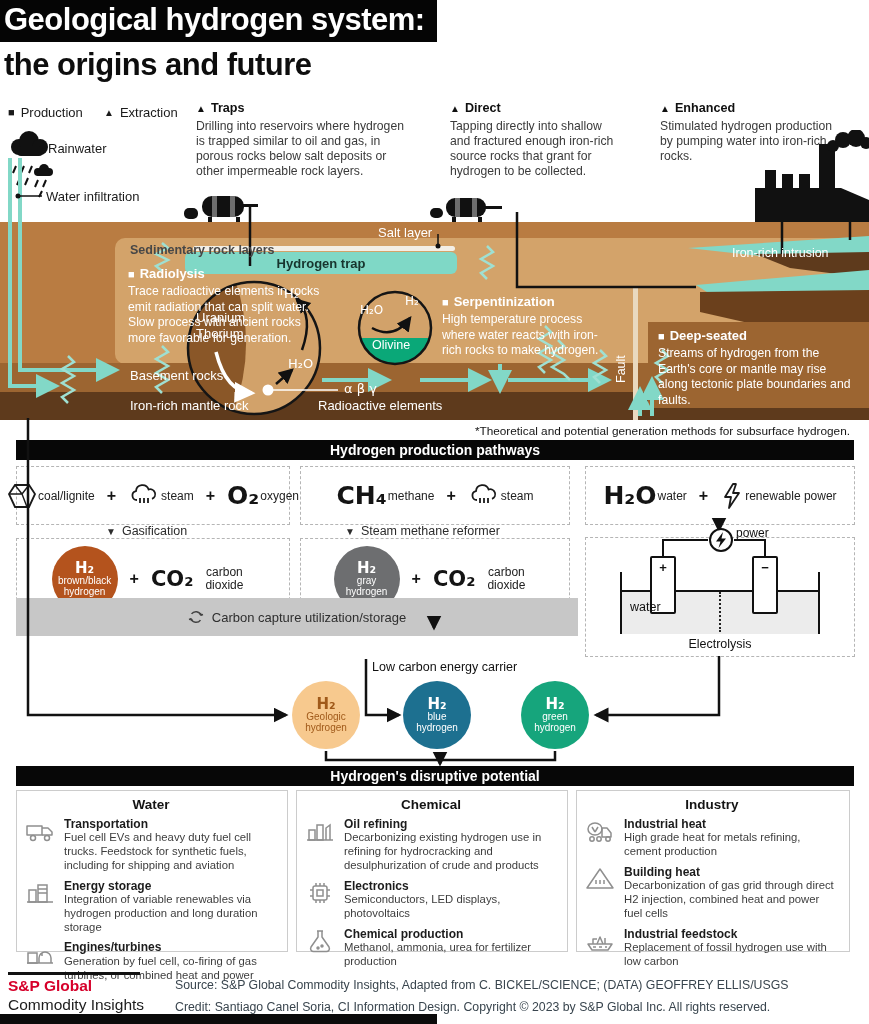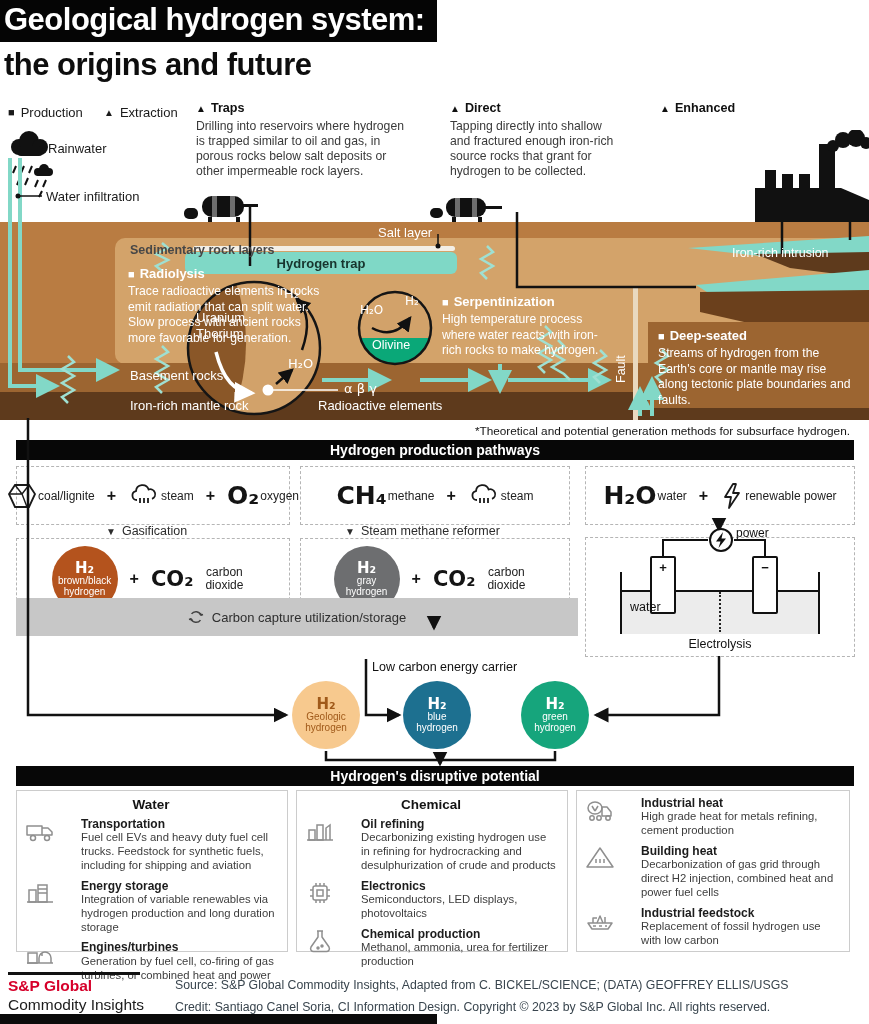--- a/index.html
+++ b/index.html
@@ -52,21 +52,21 @@
   .electrode{background:#fff;border:2px solid #111;border-radius:2px;text-align:center;
              font-weight:bold;font-size:13px;color:#111;padding-top:2px;box-sizing:border-box;}
   .tank{border:2px solid #111;border-top:none;box-sizing:border-box;}
   .waterfill{background:#ececec;border-top:2px solid #111;}
   .dotline{border-left:2px dotted #222;}
   .smalllab{font-size:12.5px;color:#111;}
 
   
   .potbox{border:1.5px solid #cccccc;background:#fff;padding:5px 10px 4px 8px;box-sizing:border-box;}
   .potbox h3{margin:1px 0 5px 0;text-align:center;font-size:13.5px;color:#141414;}
-  .pitem{display:grid;grid-template-columns:38px 1fr;column-gap:18px;margin-bottom:6px;}
+  .pitem{display:grid;grid-template-columns:38px 1fr;column-gap:1px;margin-bottom:6px;}
   .pitem .ic{padding-top:2px;}
   .pitem .ti{font-size:12px;font-weight:bold;color:#1c1c1c;line-height:1.2;}
   .pitem .bo{font-size:11.3px;color:#3d3d3d;line-height:1.22;}
 
   
   .brandbar{background:#111;height:3px;width:132px;}
   .brand1{color:#d6002a;font-size:15.5px;font-weight:bold;margin-top:2px;}
   .brand2{color:#1c1c1c;font-size:15.5px;margin-top:1px;}
   .srctext{font-size:12.3px;color:#39454e;}
   .bottombar{background:#0b0b0b;}
@@ -101,20 +101,21 @@
         <span class="glyph-tri">▲</span>
       <span>Direct</span>
       </div>
     <div>Tapping directly into shallow and fractured enough iron-rich source rocks that grant for hydrogen to be collected.</div>
   </div>
   <div class="abs note z6" style="left:660px;top:101px;width:185px;">
     <div class="nt">
         <span class="glyph-tri">▲</span>
       <span>Enhanced</span>
       </div>
+    <div>Stimulated hydrogen production by pumping water into iron-rich rocks.</div>
   </div>
 
   <svg class="abs z6" style="left:6px;top:128px;" width="46" height="32" viewBox="0 0 46 32">
     <circle cx="13" cy="19" r="8" fill="#111"></circle>
       <circle cx="23" cy="13" r="10" fill="#111"></circle>
     <circle cx="34" cy="19" r="8" fill="#111"></circle>
       <rect x="11" y="18" width="26" height="10" rx="4" fill="#111"></rect>
   </svg>
   <svg class="abs z6" style="left:32px;top:163px;" width="22" height="14" viewBox="0 0 22 14">
     <circle cx="6" cy="9" r="4" fill="#111"></circle>
@@ -510,20 +511,21 @@
       </svg>
         </div>
       <div>
           <div class="ti">Chemical production</div>
            <div class="bo">Methanol, ammonia, urea for fertilizer production</div>
         </div>
     </div>
   </div>
 
   <div class="abs potbox z2" style="left:576px;top:790px;width:274px;height:162px;">
+    <h3>Industry</h3>
     <div class="pitem">
       <div class="ic">
           <svg width="30" height="24" viewBox="0 0 30 24" fill="none" stroke="#8f8f8f" stroke-width="1.5" stroke-linejoin="round">
         <ellipse cx="10" cy="10" rx="7" ry="6"></ellipse>
             <path d="M7,8 l3,5 M13,8 l-3,5"></path>
             <path d="M17,9 h5 l4,5 v4 h-9 v-9"></path>
         <circle cx="7" cy="20" r="2.2"></circle>
             <circle cx="14" cy="20" r="2.2"></circle>
             <circle cx="23" cy="20" r="2.2"></circle>
       </svg>

